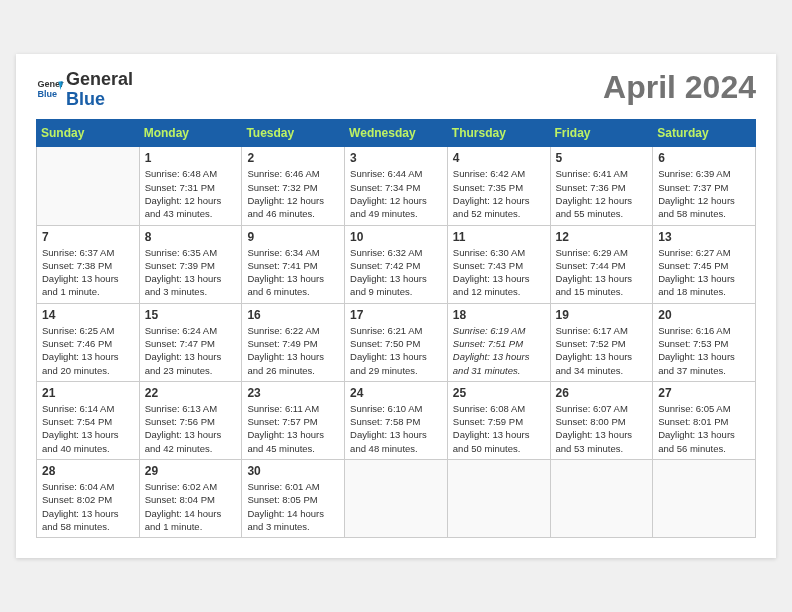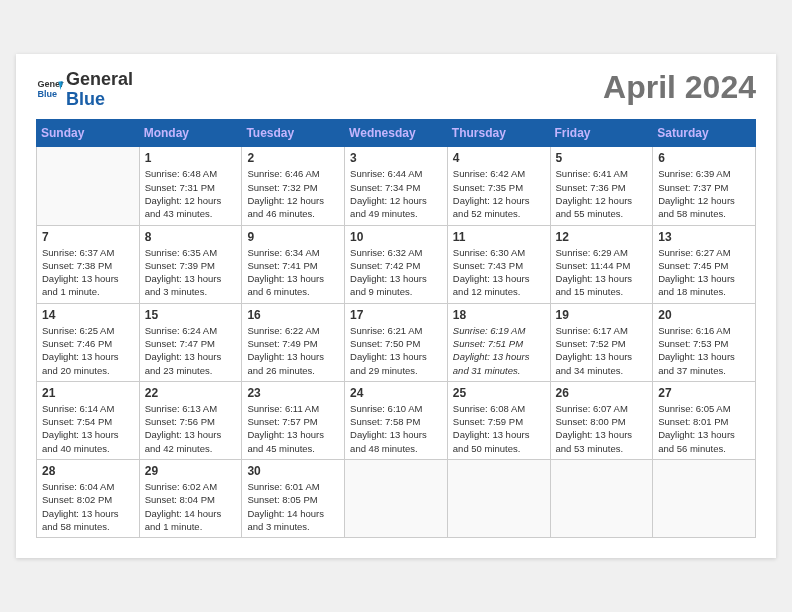--- a/index.html
+++ b/index.html
@@ -54,21 +54,21 @@
     .calendar-subtitle {
       font-size: 14px;
       color: #555;
     }
     .calendar-table {
       width: 100%;
       border-collapse: collapse;
     }
     .calendar-table th {
       background: #1a5fa8;
-      color: #c4b5fd;
+      color: #bef264;
       font-size: 12px;
       font-weight: bold;
       padding: 6px 4px;
       text-align: left;
       border: 1px solid #1a5fa8;
     }
     .calendar-table td {
       border: 1px solid #ccc;
       vertical-align: top;
       padding: 4px 5px;
@@ -207,21 +207,21 @@
           <td>
             <span class="day-number">11</span>
             <div class="day-info" style="white-space: pre-line;">Sunrise: 6:30 AM
 Sunset: 7:43 PM
 Daylight: 13 hours
 and 12 minutes.</div>
           </td>
           <td>
             <span class="day-number">12</span>
             <div class="day-info" style="white-space: pre-line;">Sunrise: 6:29 AM
-Sunset: 11:44 PM
+Sunset: 7:44 PM
 Daylight: 13 hours
 and 15 minutes.</div>
           </td>
           <td>
             <span class="day-number">13</span>
             <div class="day-info" style="white-space: pre-line;">Sunrise: 6:27 AM
 Sunset: 7:45 PM
 Daylight: 13 hours
 and 18 minutes.</div>
           </td>

